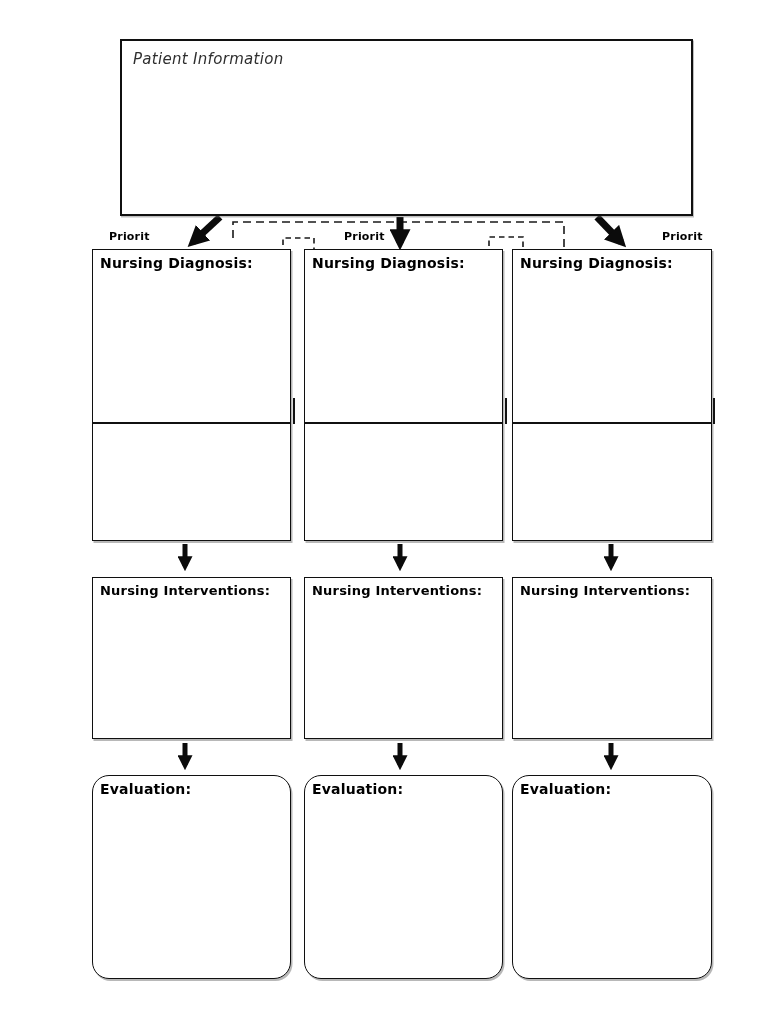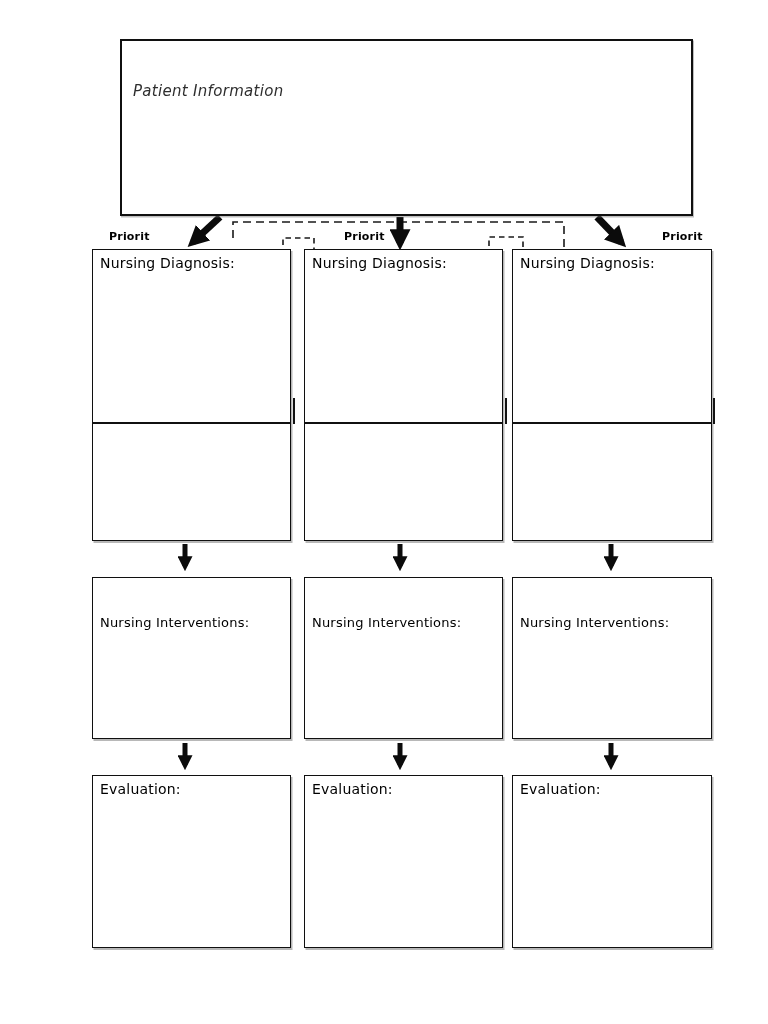--- a/index.html
+++ b/index.html
@@ -13,34 +13,34 @@
     border:1.7px solid #101010;
     box-shadow:1.5px 2px 0 rgba(125,125,125,0.55);
   }
   .patient{
     left:120px;top:39px;width:573px;height:177px;
     border-width:2.2px;border-bottom-width:2.6px;
     box-shadow:1px 1.5px 0 rgba(110,110,110,0.45);
   }
   .ptitle{
     display:inline-block;padding:9px 11px;font-style:italic;font-size:15px;
-    color:#2e2e2e;letter-spacing:0.3px;margin-top:32px;
+    color:#2e2e2e;letter-spacing:0.3px;
   }
   .blabel{
-    display:inline-block;padding:5px 7px;font-weight:normal;font-size:14px;
+    display:inline-block;padding:5px 7px;font-weight:bold;font-size:14px;
     letter-spacing:0.2px;white-space:nowrap;
   }
-  .r-int .blabel{font-size:13px;margin-top:32px;}
+  .r-int .blabel{font-size:13px;}
   .plabel{position:absolute;font-weight:bold;font-size:11px;letter-spacing:0.2px;margin-left:6px;}
   .p0{left:103px;top:230px;} .p1{left:338px;top:230px;} .p2{left:656px;top:230px;}
   .c0{left:92px;width:199px;} .c1{left:304px;width:199px;} .c2{left:512px;width:200px;}
   .r-diag{top:249px;height:174px;}
   .r-blank{top:423px;height:118px;}
   .r-int{top:577px;height:162px;}
-  .r-eval{top:775px;height:173px;}
+  .r-eval{top:775px;height:204px;border-radius:17px;}
   .sliver{position:absolute;top:398px;height:26px;width:2px;background:#141414;}
   .s0{left:292.5px;} .s1{left:504.5px;} .s2{left:713px;}
   .dash{fill:none;stroke:#1a1a1a;stroke-width:1.6;}
   .dash-big{stroke-dasharray:8 5;}
   .dash-sm{stroke-dasharray:5.5 4;}
   .arr{stroke:#0b0b0b;fill:none;}
   .arr-thick{stroke-width:7;}
   .arr-thin{stroke-width:5;}
 </style>
 </head>

